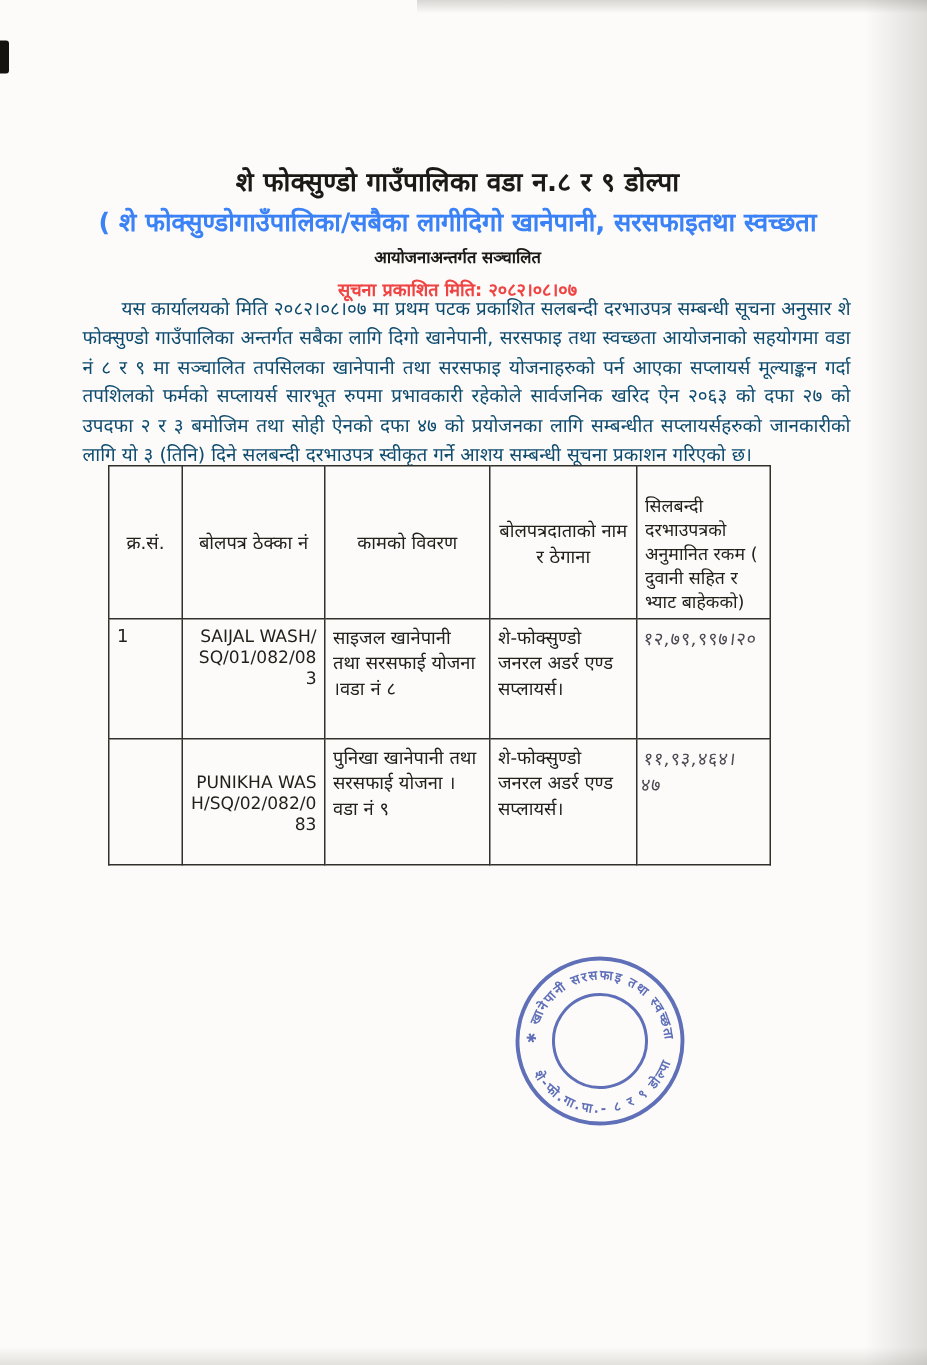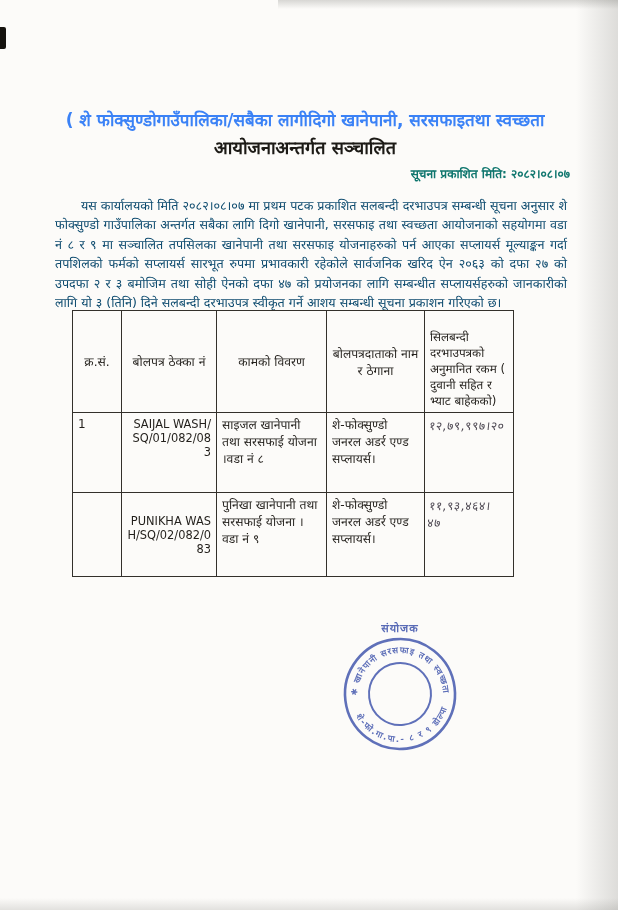--- a/index.html
+++ b/index.html
@@ -17,22 +17,22 @@
     background:linear-gradient(to right,rgba(110,110,105,0),rgba(110,110,105,0.22));pointer-events:none;}
   .shade-topright{position:absolute;top:0;right:0;width:55%;height:9px;
     background:linear-gradient(to bottom,rgba(120,120,115,0.28),rgba(120,120,115,0));pointer-events:none;}
   .shade-bottom{position:absolute;bottom:0;left:0;width:100%;height:12px;
     background:linear-gradient(to top,rgba(120,120,115,0.20),rgba(120,120,115,0));pointer-events:none;}
   .corner-mark{position:absolute;left:0;top:27px;width:6px;height:22px;background:#15130f;border-radius:0 2px 2px 0;}
 
   .title-block{position:absolute;left:40px;right:48px;top:108px;text-align:center;}
   .title-1{font-size:17.5px;font-weight:bold;letter-spacing:.2px;margin-bottom:4px;color:#1c1a16;}
   .title-2{font-size:17px;font-weight:bold;margin-bottom:4px;color:#3b82f6;}
-  .title-3{font-size:18px;font-weight:bold;margin-bottom:6px;color:#1c1a16;}
-  .title-date{font-size:12px;font-weight:bold;color:#0f766e;text-align:right;}
+  .title-3{font-size:11px;font-weight:bold;margin-bottom:6px;color:#1c1a16;}
+  .title-date{font-size:12px;font-weight:bold;color:#ef4444;}
 
   .body-par{
     position:absolute;left:55px;top:196px;width:512px;
     font-size:12.6px;line-height:19.4px;text-align:justify;text-indent:26px;
     color:#0c4a6e;
   }
 
   table.notice{
     position:absolute;left:72px;top:310px;
     border-collapse:collapse;table-layout:fixed;width:386px;
@@ -72,20 +72,21 @@
 <body>
 
 <div class="page">
 
   <div class="shade-topright"></div>
   <div class="shade-right"></div>
   <div class="shade-bottom"></div>
   <div class="corner-mark"></div>
 
   <div class="title-block">
+    <div class="title-1">शे फोक्सुण्डो गाउँपालिका वडा न.८ र ९ डोल्पा</div>
     <div class="title-2">( शे फोक्सुण्डोगाउँपालिका/सबैका लागीदिगो खानेपानी, सरसफाइतथा स्वच्छता</div>
     <div class="title-3">आयोजनाअन्तर्गत सञ्चालित</div>
     <div class="title-date">सूचना प्रकाशित मिति: २०८२।०८।०७</div>
   </div>
 
   <div class="body-par">यस कार्यालयको मिति २०८२।०८।०७ मा प्रथम पटक प्रकाशित सलबन्दी दरभाउपत्र सम्बन्धी सूचना अनुसार शे फोक्सुण्डो गाउँपालिका अन्तर्गत सबैका लागि दिगो खानेपानी, सरसफाइ तथा स्वच्छता आयोजनाको सहयोगमा वडा नं ८ र ९ मा सञ्चालित तपसिलका खानेपानी तथा सरसफाइ योजनाहरुको पर्न आएका सप्लायर्स मूल्याङ्कन गर्दा तपशिलको फर्मको सप्लायर्स सारभूत रुपमा प्रभावकारी रहेकोले सार्वजनिक खरिद ऐन २०६३ को दफा २७ को उपदफा २ र ३ बमोजिम तथा सोही ऐनको दफा ४७ को प्रयोजनका लागि सम्बन्धीत सप्लायर्सहरुको जानकारीको लागि यो ३ (तिनि) दिने सलबन्दी दरभाउपत्र स्वीकृत गर्ने आशय सम्बन्धी सूचना प्रकाशन गरिएको छ।</div>
 
   <table class="notice">
     <tbody>
         <tr class="hdr">
@@ -115,21 +116,20 @@
       <td class="c-name">
             <div class="name">शे-फोक्सुण्डो जनरल अडर्र एण्ड सप्लायर्स।</div>
           </td>
       <td class="c-amount"><span class="hand">११,९३,४६४। ४७</span></td>
     </tr>
   </tbody>
     </table>
 
 
   <div class="stamp-wrap">
-    <div class="stamp-top-label">संयोजक</div>
     <svg width="156" height="150" viewBox="0 0 156 150">
       <defs>
         <path id="arcTop" d="M 35 84 A 43 43 0 1 1 121 84"></path>
         <path id="arcBottom" d="M 28 80 A 50 50 0 0 0 128 80"></path>
       </defs>
       <g transform="rotate(-7 78 82)" opacity="0.82">
         <circle cx="78" cy="82" r="55" fill="none" stroke="#3d52ab" stroke-width="2.6"></circle>
         <circle cx="78" cy="82" r="31" fill="none" stroke="#3d52ab" stroke-width="2"></circle>
         <text font-size="8.6" fill="#3d52ab" font-weight="bold" letter-spacing="1">
           <textPath href="#arcTop" startOffset="4%">✱ खानेपानी सरसफाइ तथा स्वच्छता योजना ✱</textPath>

